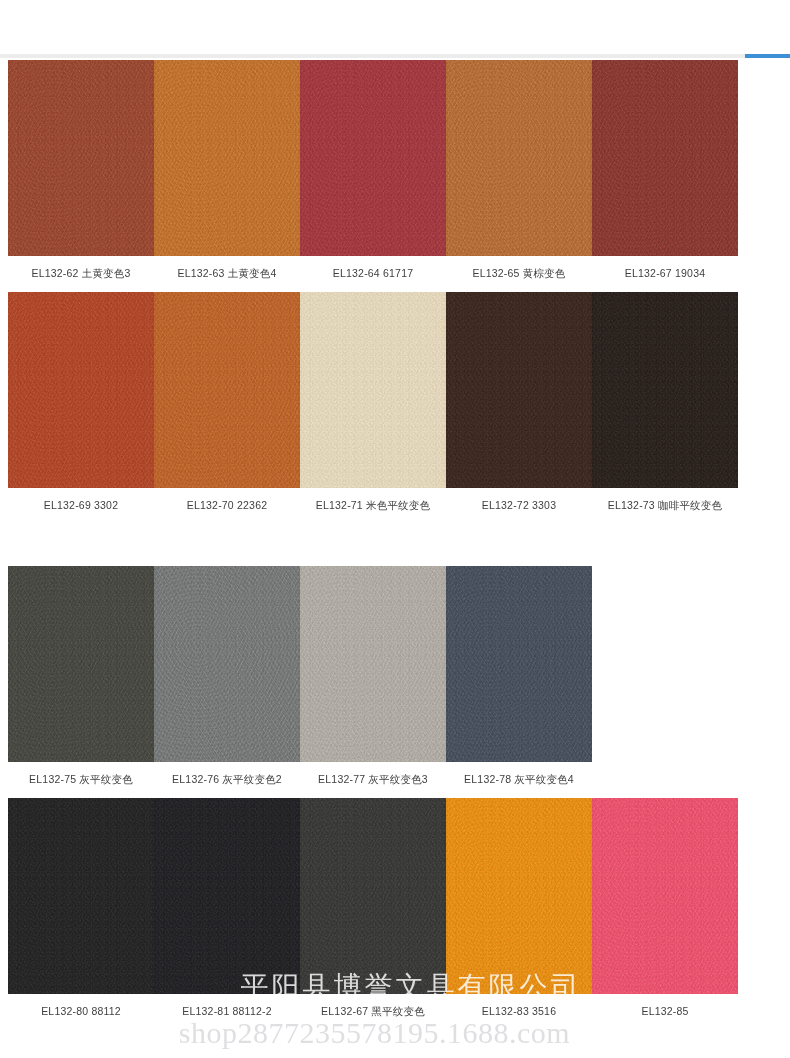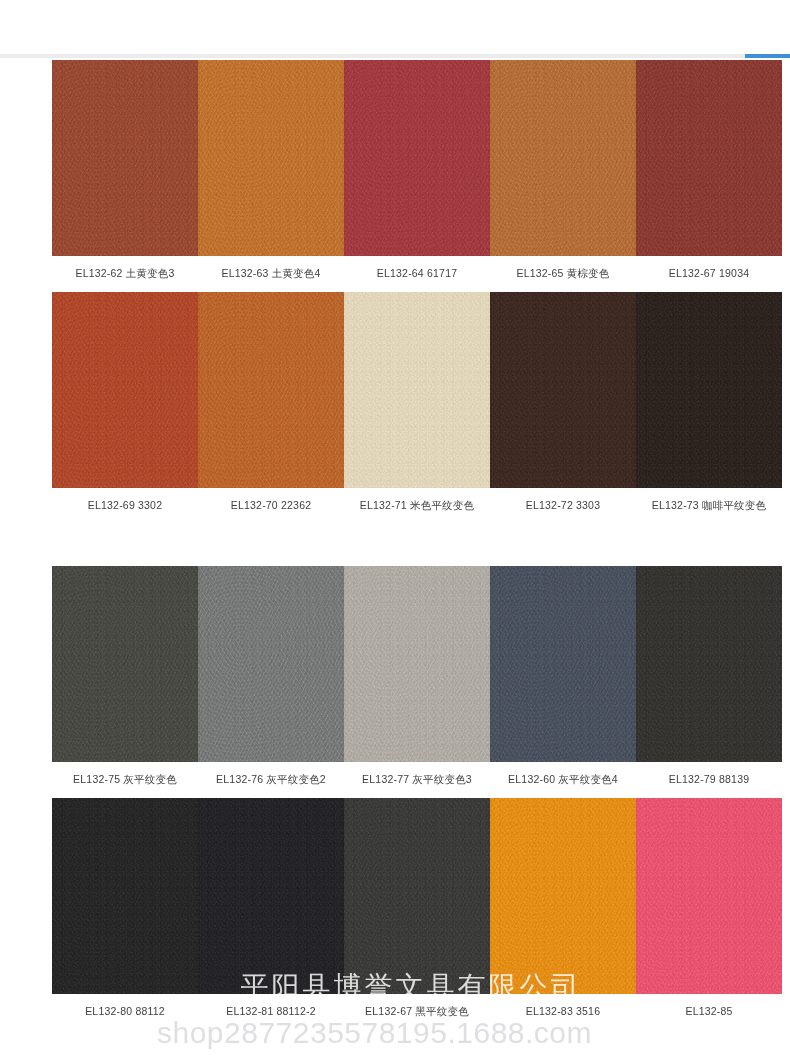--- a/index.html
+++ b/index.html
@@ -40,21 +40,21 @@
     width: 790px;
   }
   .grid-block.block-a { top: 60px; }
   .grid-block.block-b { top: 566px; }
 
   .swatch-row {
     display: flex;
     width: 790px;
     box-sizing: border-box;
     padding: 0 8px;
-    justify-content: flex-end;
+    justify-content: flex-start;
   }
   .swatch-row + .swatch-row { margin-top: 0px; }
 
   .swatch-cell {
     width: 146px;
     display: flex;
     flex-direction: column;
     align-items: center;
   }
 
@@ -116,21 +116,21 @@
   }
   .watermark-shop {
     position: absolute;
     left: 0;
     top: 1016px;
     width: 749px;
     text-align: center;
     font-size: 30px;
     letter-spacing: 0.5px;
     color: rgba(150,150,160,0.30);
-    font-family: Liberation Sans, sans-serif;
+    font-family: Liberation Serif, serif;
     pointer-events: none;
     user-select: none;
     white-space: nowrap;
   }
 </style>
 </head>
 <body>
 
 <div class="scrollbar-track" style="background-color: rgb(236, 236, 236);">
   <div class="scrollbar-thumb" style="background-color: rgb(61, 143, 214); width: 45px;"></div>
@@ -196,25 +196,21 @@
     <div class="swatch-cell">
       <div class="swatch-chip" style="background-color: rgb(123, 125, 124);"></div>
       <div class="swatch-label">EL132-76 灰平纹变色2</div>
     </div>
     <div class="swatch-cell">
       <div class="swatch-chip" style="background-color: rgb(181, 176, 168);"></div>
       <div class="swatch-label">EL132-77 灰平纹变色3</div>
     </div>
     <div class="swatch-cell">
       <div class="swatch-chip" style="background-color: rgb(74, 82, 96);"></div>
-      <div class="swatch-label">EL132-60 灰平纹变色4</div>
-    </div>
-    <div class="swatch-cell">
-      <div class="swatch-chip" style="background-color: rgb(53, 51, 47);"></div>
-      <div class="swatch-label">EL132-79 88139</div>
+      <div class="swatch-label">EL132-78 灰平纹变色4</div>
     </div>
   </div>
 
   <div class="swatch-row">
     <div class="swatch-cell">
       <div class="swatch-chip" style="background-color: rgb(37, 37, 37);"></div>
       <div class="swatch-label">EL132-80 88112</div>
     </div>
     <div class="swatch-cell">
       <div class="swatch-chip" style="background-color: rgb(34, 34, 38);"></div>

